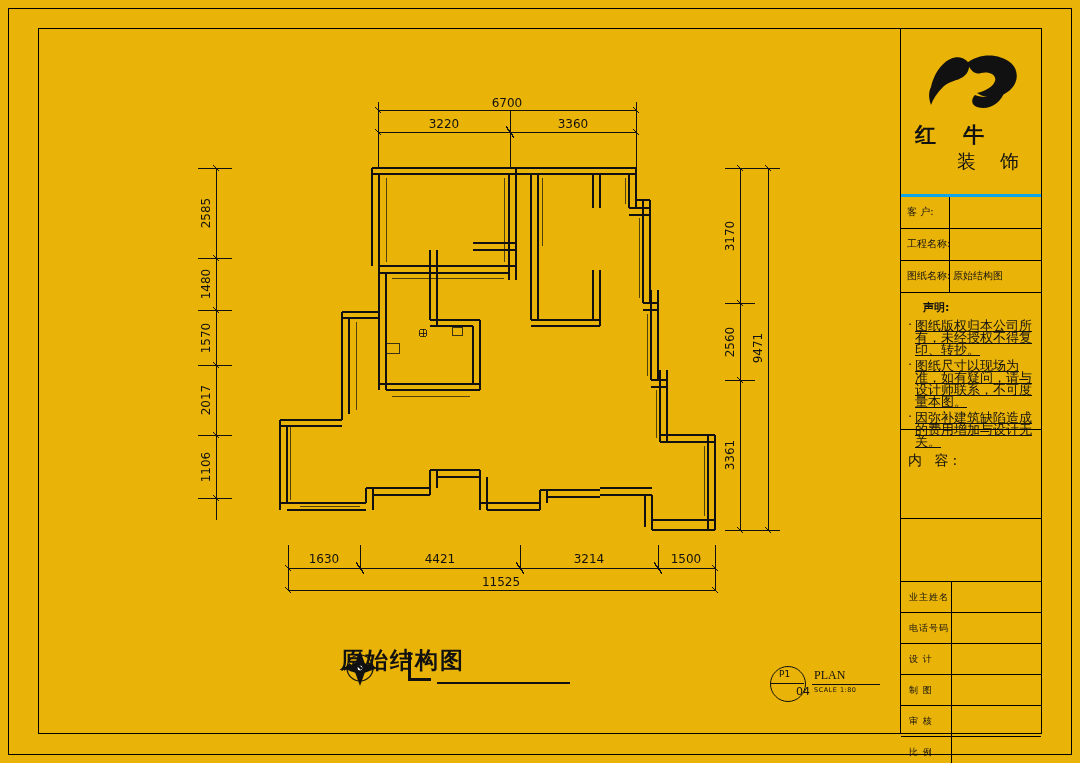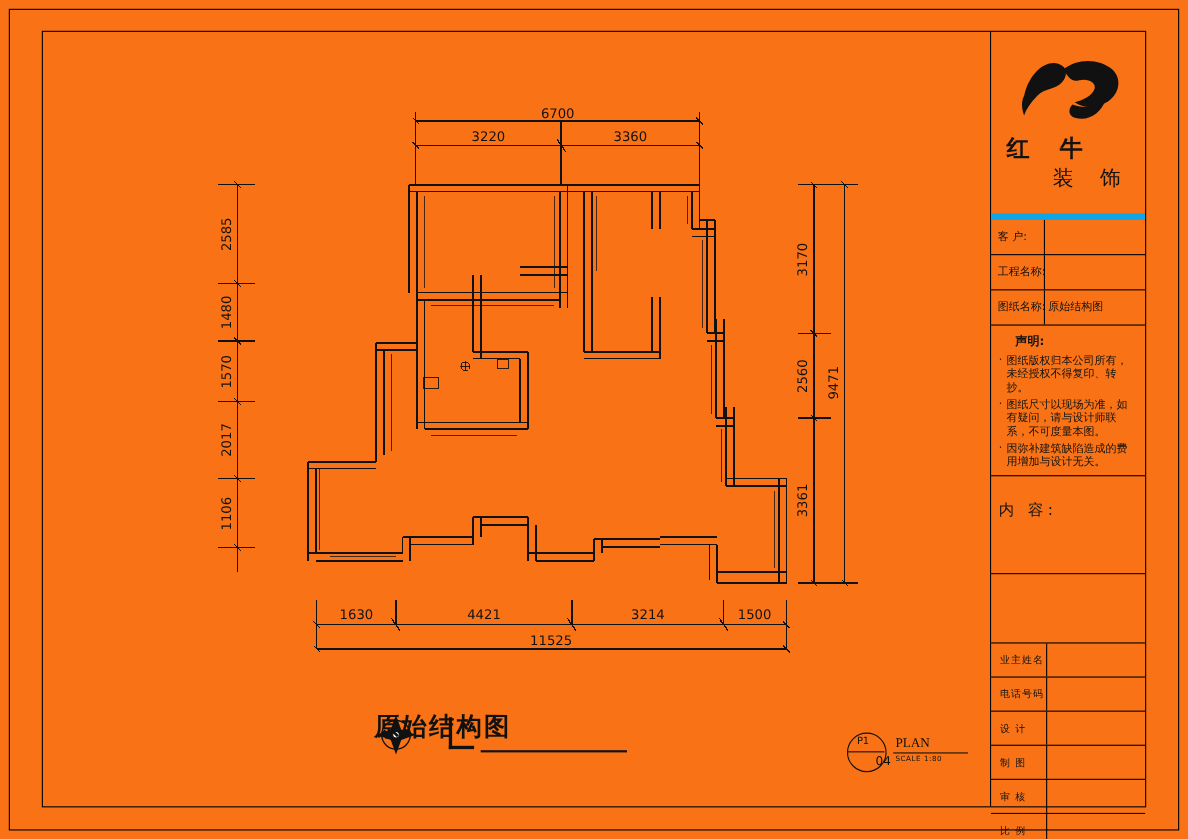--- a/index.html
+++ b/index.html
@@ -1,36 +1,36 @@
 <!DOCTYPE html>
 <html><head>
 <meta charset="utf-8">
 <style>
   html,body{margin:0;padding:0;background:#ffffff;}
   body{font-family:"Liberation Sans","DejaVu Sans",sans-serif;}
-  #sheet{position:relative;width:1080px;height:763px;background:#f97316;overflow:hidden;}
+  #sheet{position:relative;width:1080px;height:763px;background:#eab308;overflow:hidden;}
   .frame-outer{position:absolute;left:8px;top:8px;width:1064px;height:747px;border:1px solid #000;box-sizing:border-box;}
   .frame-inner{position:absolute;left:38px;top:28px;width:1004px;height:706px;border:1px solid #000;box-sizing:border-box;}
 
   
   .titleblock{position:absolute;left:900px;top:29px;width:141px;height:704px;border-left:1px solid #000;box-sizing:border-box;}
-  .tb-logo{position:relative;height:165px;border-bottom:6px solid #0ea5e9;}
+  .tb-logo{position:relative;height:165px;border-bottom:3px solid #0ea5e9;}
   .logo-mark{position:absolute;left:22px;top:18px;width:100px;height:70px;}
   .logo-cn1{position:absolute;left:14px;top:92px;font-size:21px;letter-spacing:10px;font-weight:bold;color:#111;font-family:"DejaVu Sans",sans-serif;}
   .logo-cn2{position:absolute;left:56px;top:120px;font-size:19px;letter-spacing:9px;font-weight:normal;color:#111;font-family:"DejaVu Sans",sans-serif;}
 
   .tb-row{position:relative;height:31px;border-bottom:1px solid #000;}
   .tb-row .lbl{position:absolute;left:6px;top:8px;font-size:10px;color:#111;font-family:"DejaVu Sans",sans-serif;}
   .tb-row .val{position:absolute;left:52px;top:8px;font-size:10px;color:#111;font-family:"DejaVu Sans",sans-serif;}
   .tb-row .vline{position:absolute;left:48px;top:0;width:1px;height:100%;background:#000;}
 
   .tb-decl{position:relative;height:137px;border-bottom:1px solid #000;padding:7px 7px 0 7px;box-sizing:border-box;}
   .decl-title{font-size:11px;font-weight:bold;color:#111;font-family:"DejaVu Sans",sans-serif;margin-left:15px;}
   .decl-list{margin:5px 0 0 0;padding:0;list-style:none;}
-  .decl-list li{font-size:10px;line-height:12px;color:#111;margin-bottom:4px;padding-left:7px;position:relative;font-family:"DejaVu Sans",sans-serif;}
+  .decl-list li{font-size:13px;line-height:12px;color:#111;margin-bottom:4px;padding-left:7px;position:relative;font-family:"DejaVu Sans",sans-serif;text-decoration:underline;}
   .decl-list li:before{content:"·";position:absolute;left:0;top:-1px;}
 
   .tb-content{position:relative;height:88px;border-bottom:1px solid #000;}
   .tb-content span{position:absolute;left:7px;top:22px;font-size:14px;font-weight:normal;letter-spacing:4px;color:#111;font-family:"DejaVu Sans",sans-serif;}
   .tb-gap{height:62px;border-bottom:1px solid #000;}
 
   .tb-srow{position:relative;height:30px;border-bottom:1px solid #000;}
   .tb-srow .lbl{position:absolute;left:8px;top:9px;font-size:9px;color:#111;letter-spacing:1px;font-family:"DejaVu Sans",sans-serif;}
   .tb-srow .vline{position:absolute;left:50px;top:0;width:1px;height:100%;background:#000;}
 

